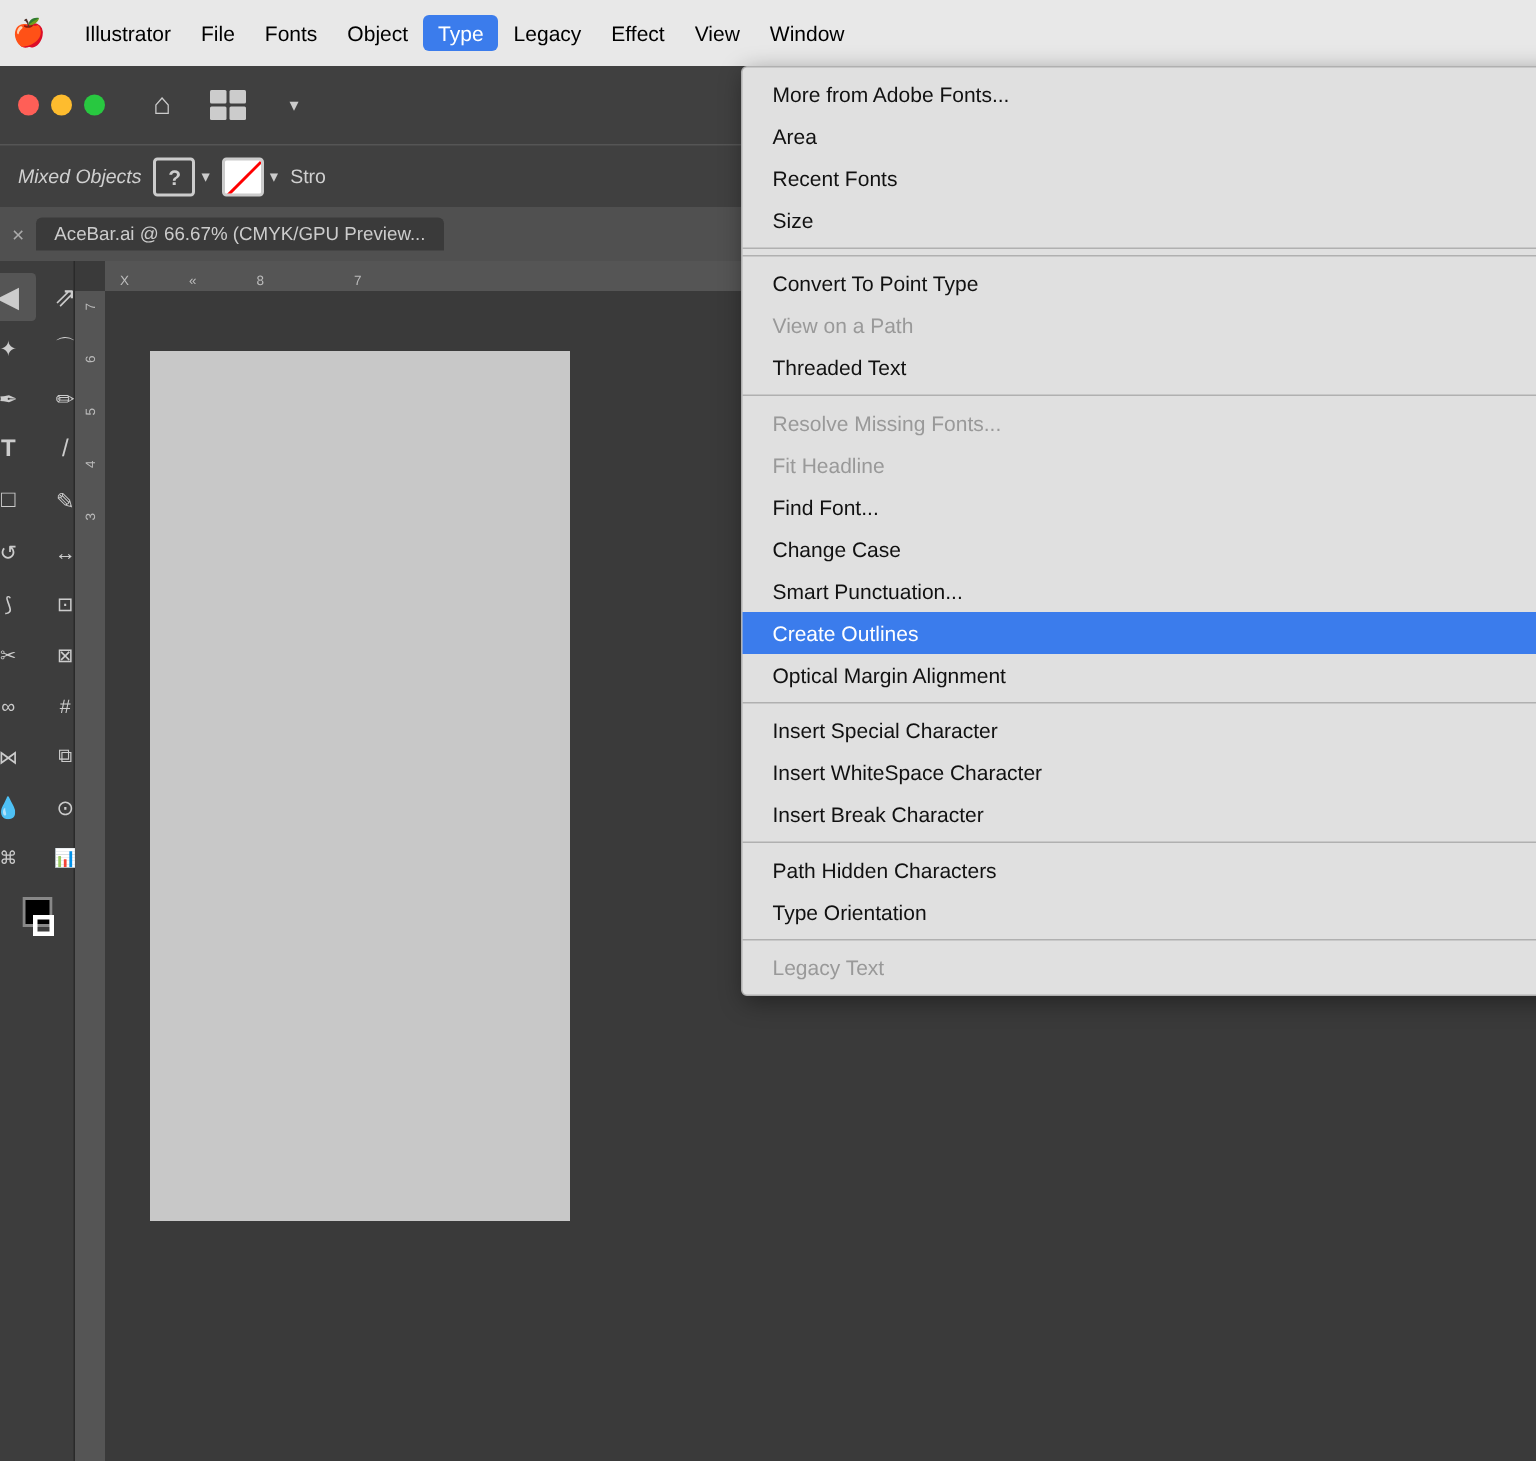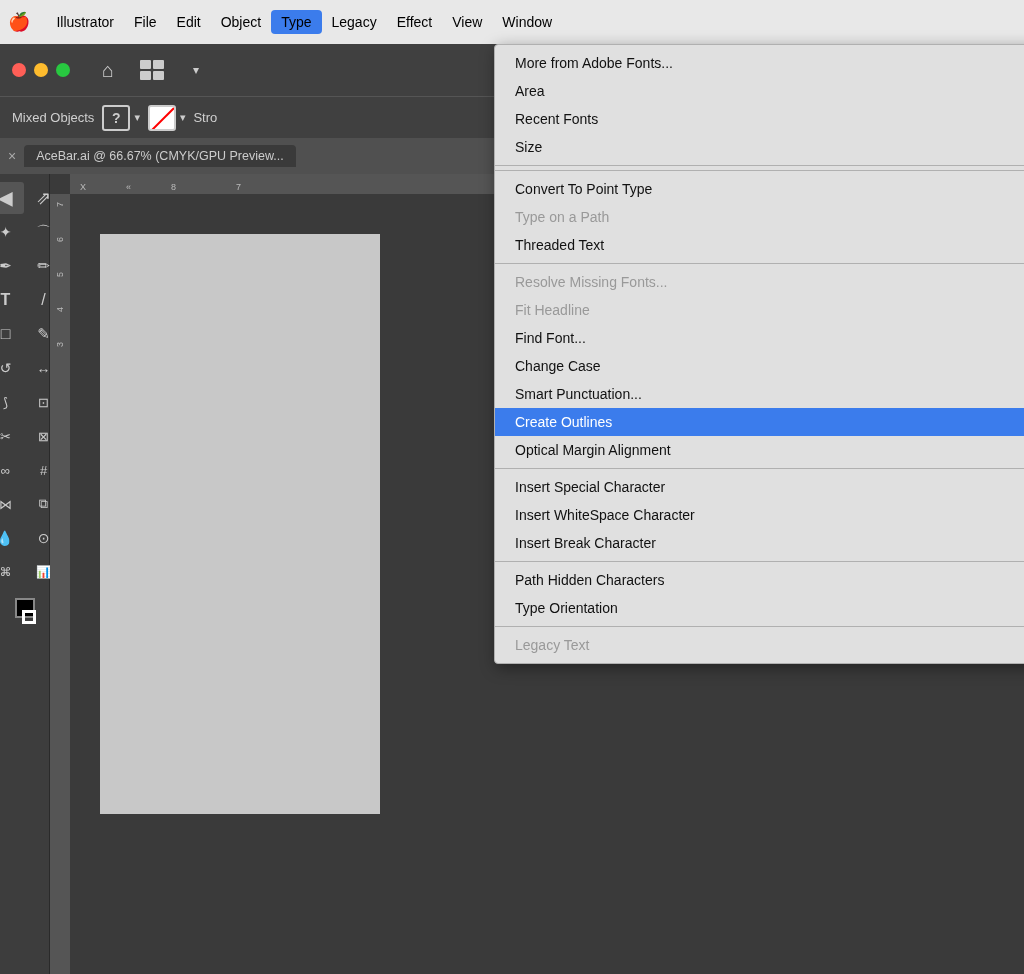--- a/index.html
+++ b/index.html
@@ -32,21 +32,21 @@
     .menu-bar-item {
       padding: 4px 10px;
       font-size: 14px;
       color: #000;
       cursor: default;
       border-radius: 4px;
       white-space: nowrap;
     }
     .menu-bar-item.active {
       background: #3b7cec;
-      color: #000000;
+      color: #ffffff;
     }
 
     
     .toolbar-row {
       width: 100%;
       height: 52px;
       background: #404040;
       display: flex;
       align-items: center;
       padding: 0 12px;
@@ -82,20 +82,21 @@
       background: #404040;
       display: flex;
       align-items: center;
       padding: 0 12px;
       gap: 8px;
       border-top: 1px solid #555;
     }
     .doc-props-label {
       color: #d0d0d0;
       font-size: 13px;
+      font-style: italic;
     }
     .doc-props-question {
       width: 28px;
       height: 26px;
       border: 2px solid #ccc;
       border-radius: 3px;
       display: flex;
       align-items: center;
       justify-content: center;
       color: #ccc;
@@ -238,21 +239,21 @@
       margin-left: auto;
     }
   </style>
 </head>
 <body>
 
 <div class="menu-bar">
   <span class="menu-bar-apple">🍎</span>
   <span class="menu-bar-item">Illustrator</span>
   <span class="menu-bar-item">File</span>
-  <span class="menu-bar-item">Edit</span>
+  <span class="menu-bar-item">Fonts</span>
   <span class="menu-bar-item">Object</span>
   <span class="menu-bar-item active">Type</span>
   <span class="menu-bar-item">Legacy</span>
   <span class="menu-bar-item">Effect</span>
   <span class="menu-bar-item">View</span>
   <span class="menu-bar-item">Window</span>
 </div>
 
 <div class="toolbar-row">
 
@@ -409,21 +410,21 @@
 
 
   <div class="menu-separator"></div>
 
   <div class="menu-item">
     <span>Convert To Point Type</span>
   </div>
 
 
   <div class="menu-item disabled">
-    <span>Type on a Path</span>
+    <span>View on a Path</span>
     <span class="submenu-arrow" style="color:#999;">▶</span>
   </div>
 
   <div class="menu-item">
     <span>Threaded Text</span>
     <span class="submenu-arrow">▶</span>
   </div>
 
   <div class="menu-separator"></div>
 

